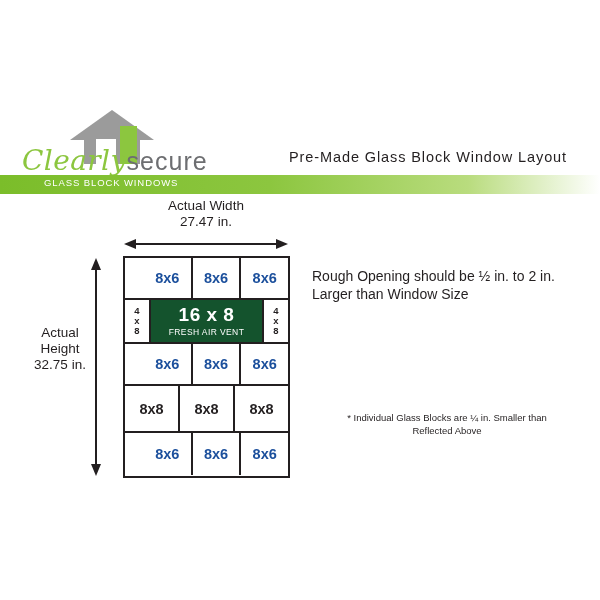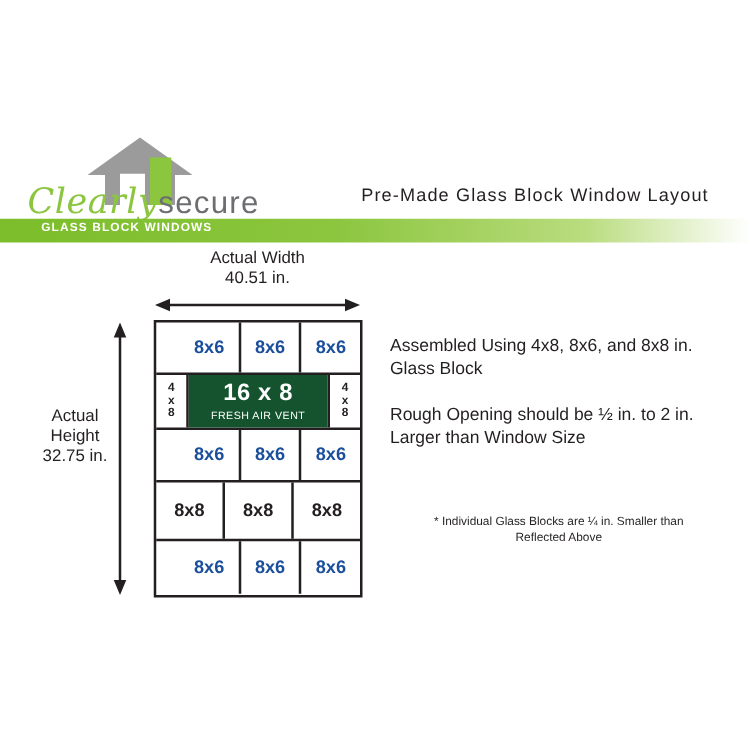--- a/index.html
+++ b/index.html
@@ -84,25 +84,25 @@
     white-space: nowrap;
   }
   #green-bar {
     position: absolute;
     left: 0; top: 67px;
     width: 600px; height: 19px;
     background: linear-gradient(to right, #7bbd2a 0%, #8cc63f 45%, #b9dc7e 78%, #ffffff 100%);
   }
   #green-bar-text {
     position: absolute;
-    left: 33px; top: 2px;
+    left: 44px; top: 2px;
     font-size: 9.5px;
     color: #ffffff;
     letter-spacing: 0.9px;
-    font-weight: bold;
+    font-weight: normal;
     white-space: nowrap;
   }
 
   
   #width-label {
     position: absolute;
     left: 126px; top: 198px;
     width: 160px;
     text-align: center;
     font-size: 13.5px;
@@ -241,21 +241,21 @@
 
   <div id="header-title">Pre-Made Glass Block Window Layout</div>
 
   <div id="green-bar">
     <div id="green-bar-text">GLASS BLOCK WINDOWS</div>
   </div>
 </div>
 
 <div id="width-label">
   <div>Actual Width</div>
-  <div>40.51 in.</div>
+  <div>27.47 in.</div>
 </div>
 
 <svg id="width-arrow" viewBox="0 0 164 12">
   <line x1="8" y1="6" x2="156" y2="6" stroke="#231f20" stroke-width="2"></line>
   <polygon points="0,6 12,1 12,11" fill="#231f20"></polygon>
   <polygon points="164,6 152,1 152,11" fill="#231f20"></polygon>
 </svg>
 
 <div id="height-label">
   <div>Actual</div>
@@ -308,17 +308,16 @@
 
   <div class="grid-row row-h44">
     <div class="cell">8x6</div>
     <div class="cell">8x6</div>
     <div class="cell">8x6</div>
   </div>
 
 </div>
 
 <div id="notes">
-  <div class="note">Assembled Using 4x8, 8x6, and 8x8 in. Glass Block</div>
   <div class="note">Rough Opening should be ½ in. to 2 in. Larger than Window Size</div>
 </div>
 
 <div id="footnote">* Individual Glass Blocks are ¼ in. Smaller than Reflected Above</div>
 
 </body></html>

